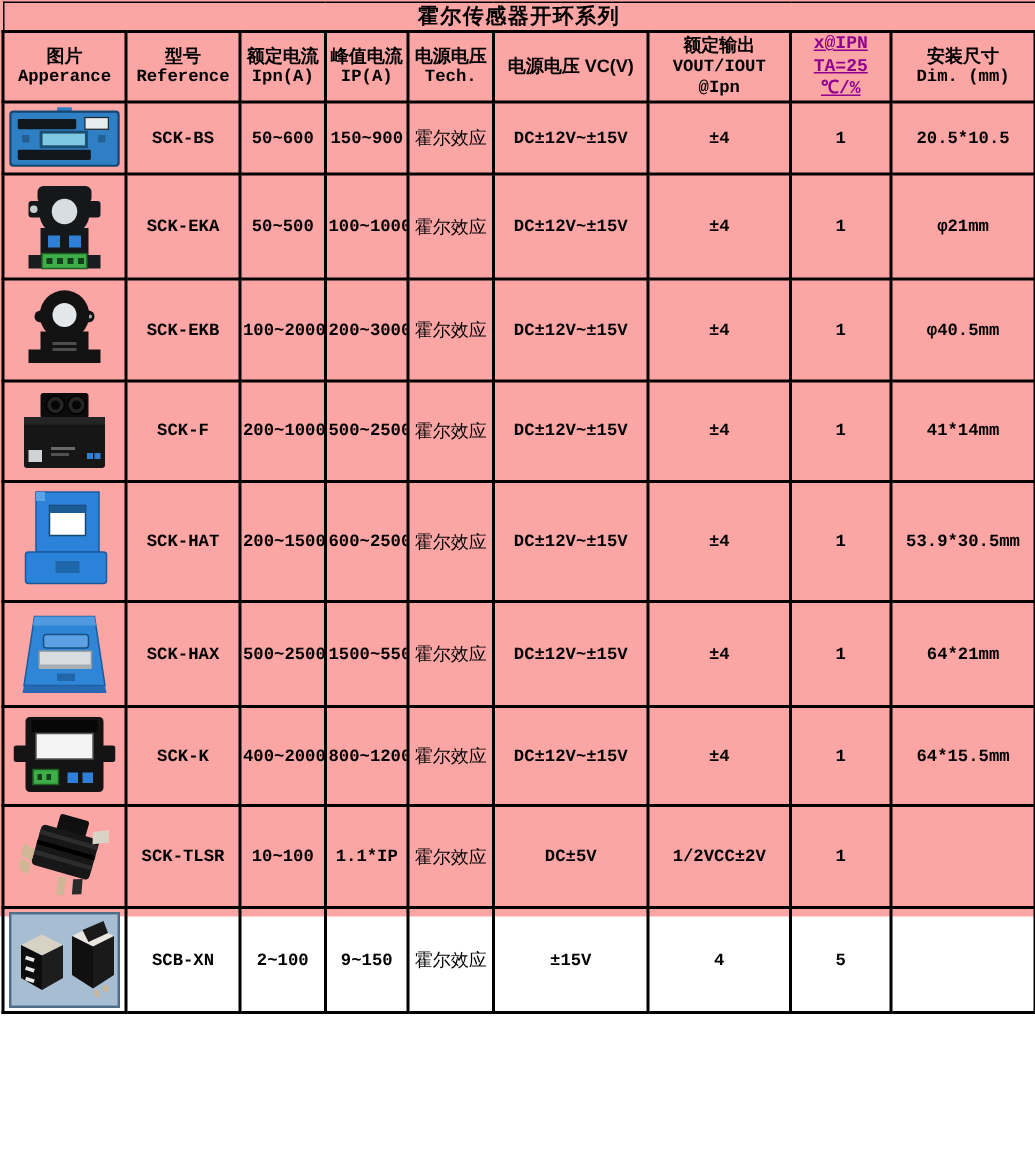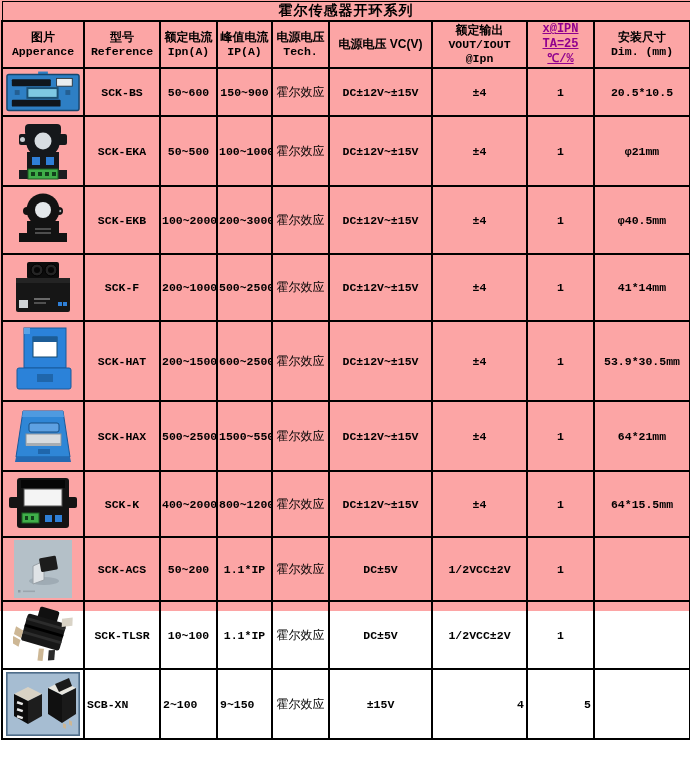--- a/index.html
+++ b/index.html
@@ -291,42 +291,20 @@
     <td class="c-ip">800~1200</td>
     <td class="c-tech">霍尔效应</td>
     <td class="c-vc">DC±12V~±15V</td>
     <td class="c-vout">±4</td>
     <td class="c-x">1</td>
     <td class="c-dim">64*15.5mm</td>
   </tr>
         <tr>
     <td class="c-img">
       <span class="art">
-              <svg width="58" height="58" viewBox="0 0 58 58">
-    <rect width="58" height="58" fill="#b4c0c8"></rect>
-    <ellipse cx="30" cy="41" rx="15" ry="4" fill="#9fabb4"></ellipse>
-    <path d="M19 26 L30 21 L30 40 L19 44 Z" fill="#dfe3e6" stroke="#98a0a6"></path>
-    <rect x="26" y="17" width="17" height="14" rx="1.5" fill="#1c1c1c" transform="rotate(-10 34 24)"></rect>
-    <rect x="4" y="50" width="2.5" height="2.5" fill="#8f9aa2"></rect>
-    <rect x="9" y="50.5" width="12" height="1.6" fill="#9aa5ad"></rect>
-  </svg>
-            </span>
-    </td>
-    <td class="c-ref">SCK-ACS</td>
-    <td class="c-ipn">50~200</td>
-    <td class="c-ip">1.1*IP</td>
-    <td class="c-tech">霍尔效应</td>
-    <td class="c-vc">DC±5V</td>
-    <td class="c-vout">1/2VCC±2V</td>
-    <td class="c-x">1</td>
-    <td class="c-dim"></td>
-  </tr>
-        <tr>
-    <td class="c-img">
-      <span class="art">
               <svg width="60" height="62" viewBox="0 0 60 62">
     <g transform="rotate(16 30 30)">
       <rect x="20" y="4" width="20" height="14" rx="2" fill="#101010"></rect>
       <rect x="10" y="14" width="40" height="28" rx="3" fill="#171717"></rect>
       <rect x="10" y="18" width="40" height="3" fill="#2c2c2c"></rect>
       <rect x="10" y="25" width="40" height="3" fill="#000000"></rect>
       <rect x="10" y="32" width="40" height="3" fill="#2c2c2c"></rect>
       <path d="M2 30 L10 32 L10 40 L2 38 Z" fill="#cdb795"></path>
       <path d="M2 40 L10 42 L10 49 L2 47 Z" fill="#cdb795"></path>
       <path d="M40 44 L46 42 L48 52 L42 54 Z" fill="#2a2a2a"></path>

